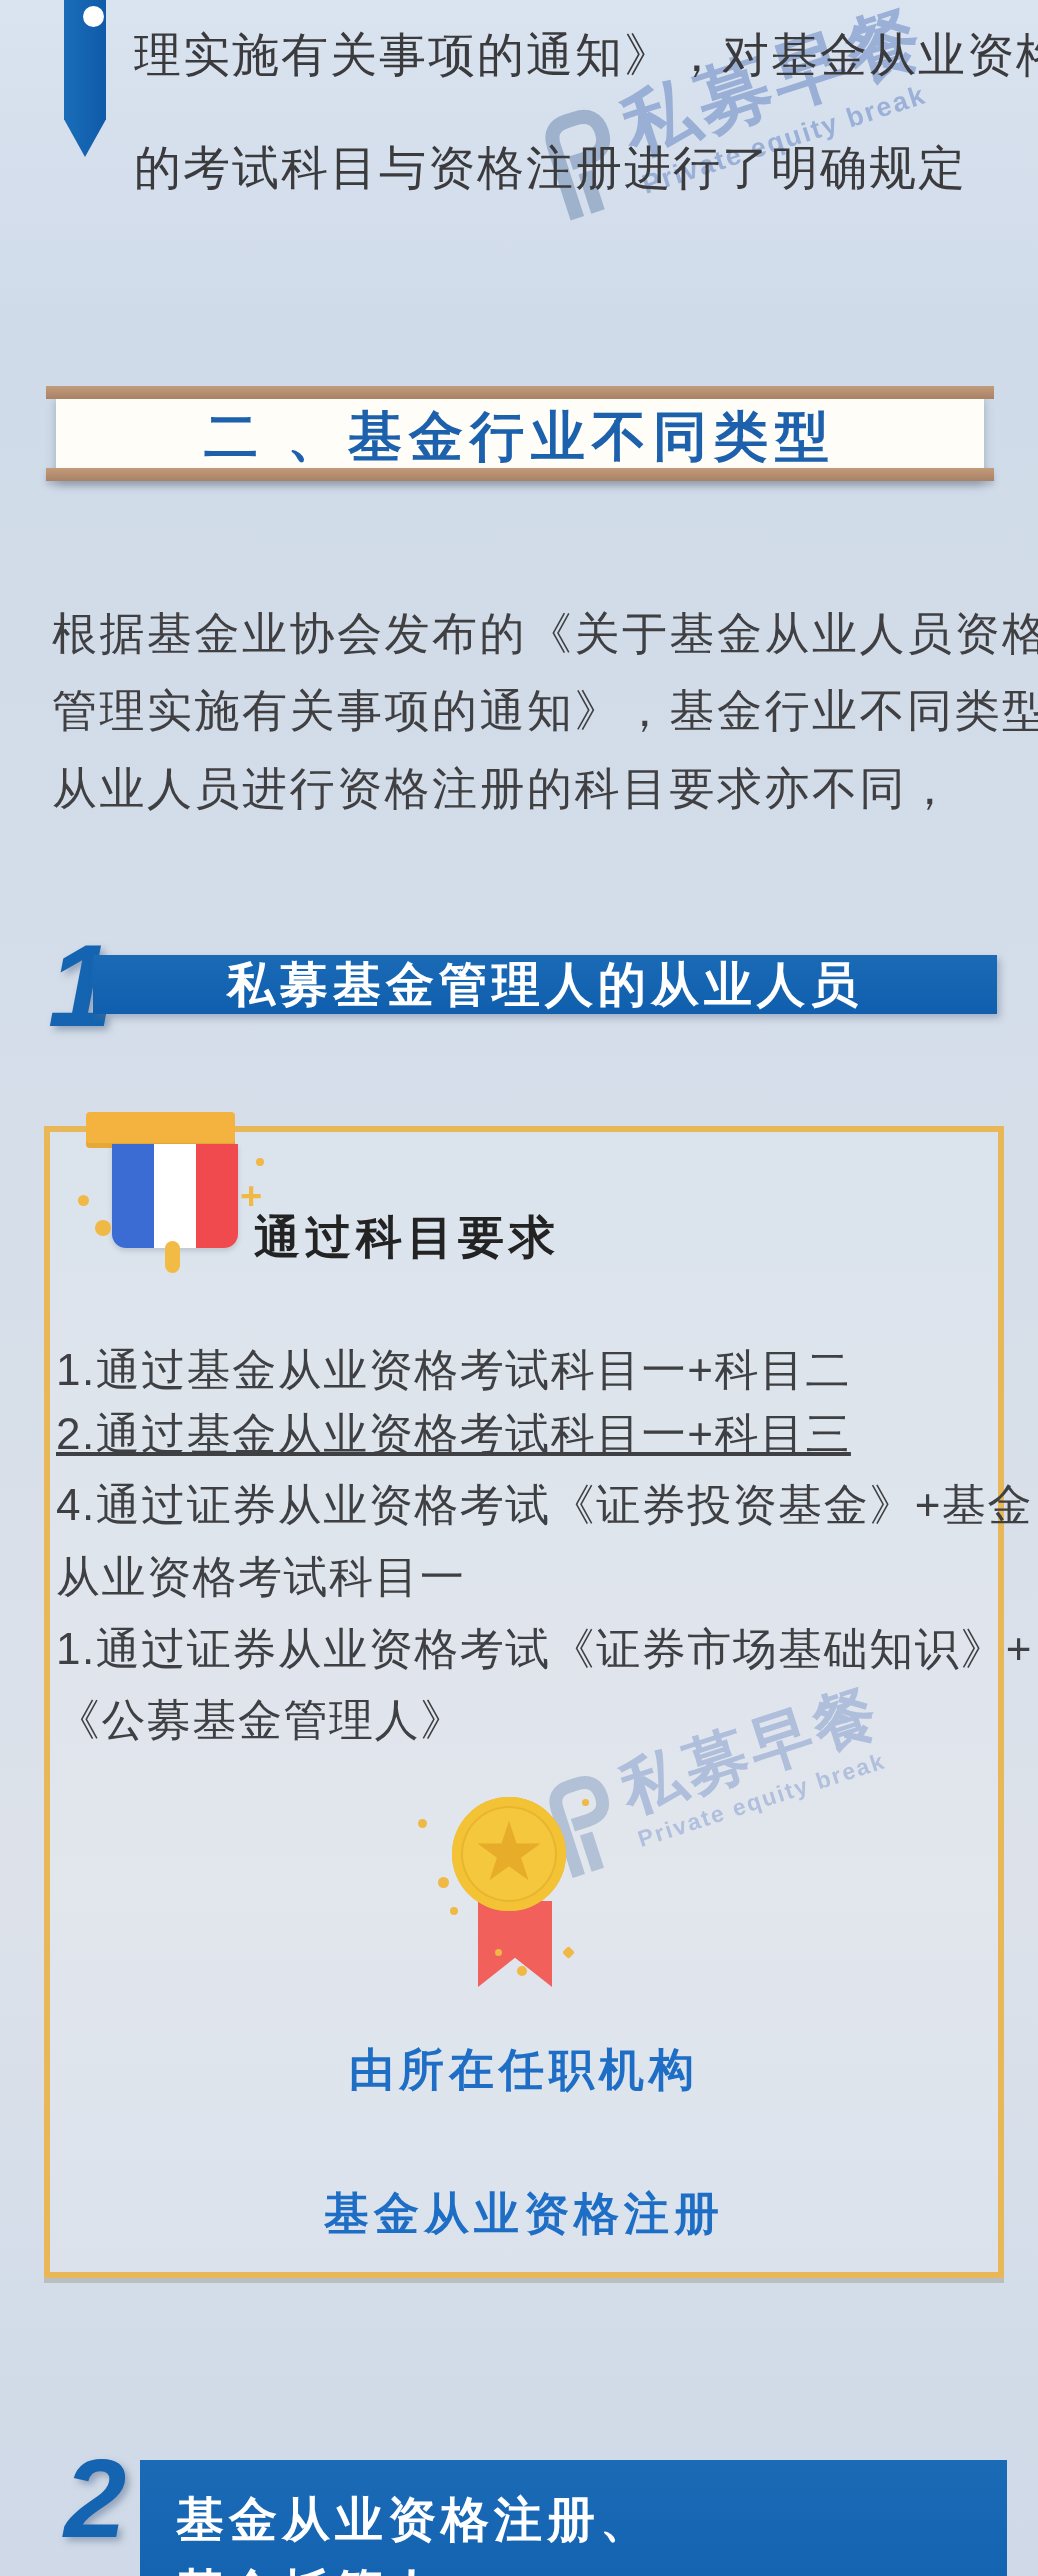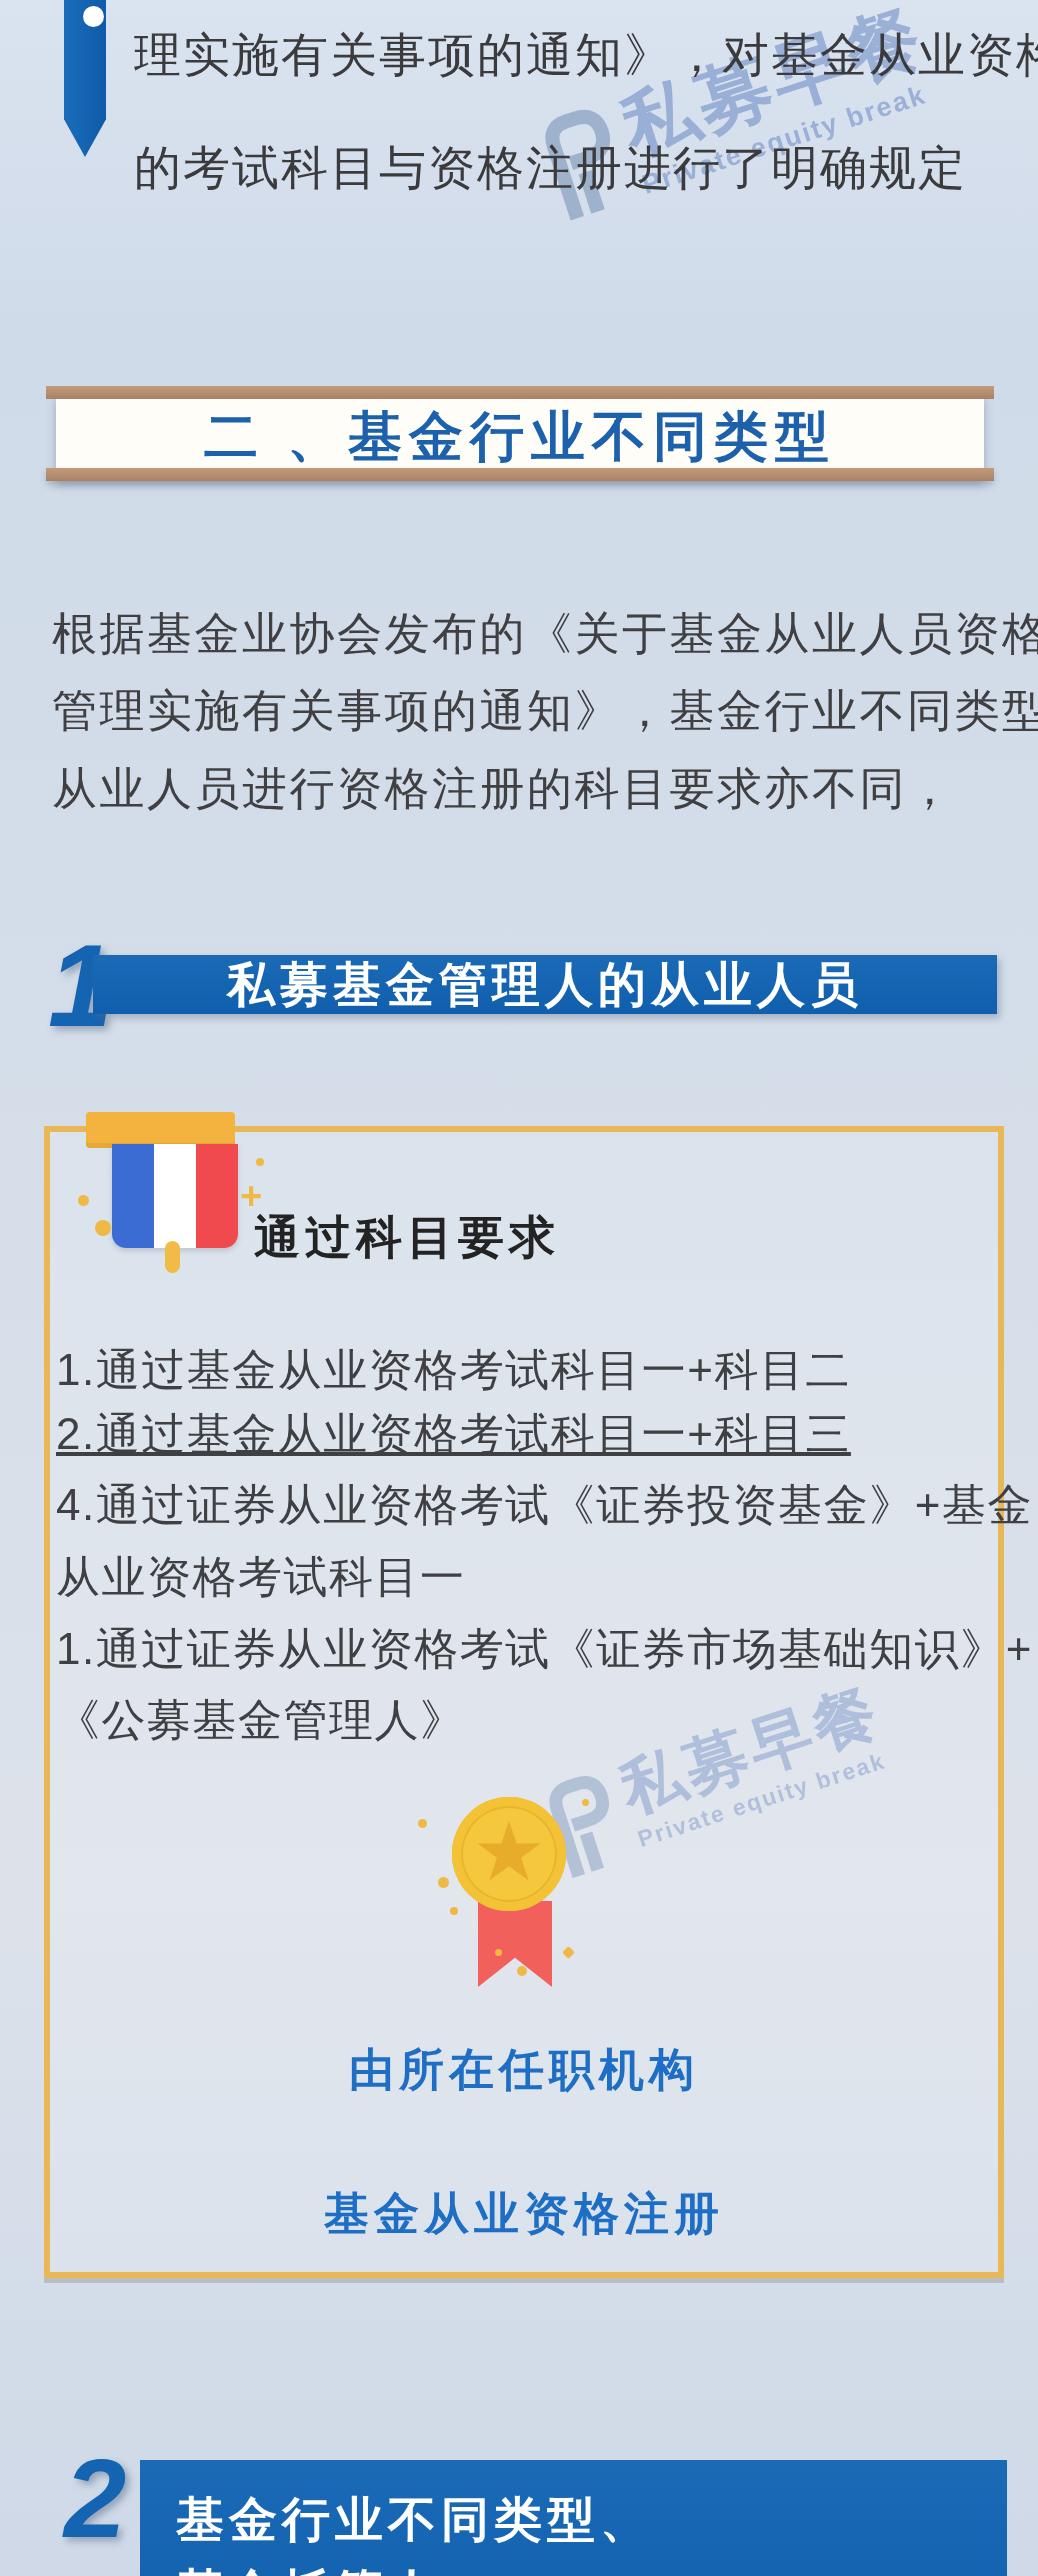--- a/index.html
+++ b/index.html
@@ -199,18 +199,18 @@
   <div class="abs sparkle msp4"></div>
   <div class="abs sparkle msp5"></div>
   <div class="abs sparkle msp6"></div>
   <div class="abs sparkle msp7"></div>
 
   <div class="abs note-line nl1">由所在任职机构</div>
   <div class="abs note-line nl3">基金从业资格注册</div>
 
   <div class="abs sec-digit sec2-digit">2</div>
   <div class="abs sec2-banner">
-    <span class="sec2-line s2l1">基金行业不同类型、</span>
+    <span class="sec2-line s2l1">基金从业资格注册、</span>
     <span class="sec2-line s2l2">基金托管人</span>
   </div>
 
 </div>
 
 
 </body></html>

